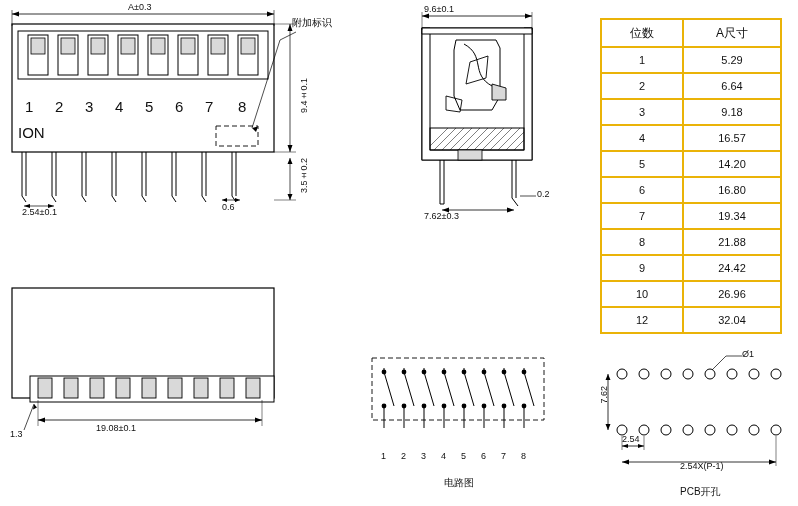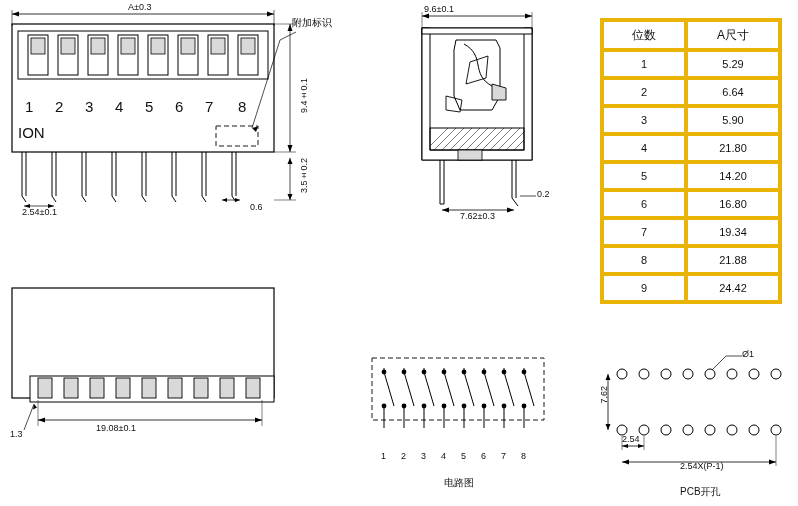--- a/index.html
+++ b/index.html
@@ -18,21 +18,21 @@
   .vert{writing-mode:vertical-rl;transform:rotate(180deg);}
   svg{display:block;}
 
   
   #spec-table{
     position:absolute;left:600px;top:18px;width:182px;
     border-collapse:collapse;
     font-size:11px;
   }
   #spec-table td,#spec-table th{
-    border:4px solid #eab308;
+    border:2px solid #eab308;
     text-align:center;
     height:24px;
     padding:0;
     font-weight:normal;
   }
   #spec-table th{font-size:12px;height:26px;}
   #spec-table td:first-child,#spec-table th:first-child{width:80px;}
 </style>
 </head>
 <body>
@@ -125,21 +125,21 @@
 <div class="abs big" style="left:55px;top:98px;">2</div>
 <div class="abs big" style="left:85px;top:98px;">3</div>
 <div class="abs big" style="left:115px;top:98px;">4</div>
 <div class="abs big" style="left:145px;top:98px;">5</div>
 <div class="abs big" style="left:175px;top:98px;">6</div>
 <div class="abs big" style="left:205px;top:98px;">7</div>
 <div class="abs big" style="left:238px;top:98px;">8</div>
 <div class="abs big" style="left:18px;top:124px;">ION</div>
 
 <div class="abs txt" style="left:22px;top:208px;">2.54±0.1</div>
-<div class="abs txt" style="left:222px;top:203px;margin-left:28px;">0.6</div>
+<div class="abs txt" style="left:222px;top:203px;">0.6</div>
 
 <div class="abs txt vert" style="left:300px;top:78px;">9.4±0.1</div>
 <div class="abs txt vert" style="left:300px;top:158px;">3.5±0.2</div>
 
 <div class="abs" style="left:400px;top:0;width:180px;height:230px;">
   <svg width="180" height="230" viewBox="0 0 180 230">
 
     <path d="M22 28 L22 160 L132 160 L132 28 Z" fill="none" stroke="#000" stroke-width="1.2"></path>
 
     <path d="M22 28 L30 28 L30 150 L124 150 L124 28 L132 28 L132 160 L22 160 Z" fill="#ffffff" stroke="#000" stroke-width="1"></path>
@@ -184,66 +184,74 @@
     <line x1="132" y1="12" x2="132" y2="30" stroke="#000" stroke-width="0.5"></line>
 
     <line x1="42" y1="210" x2="114" y2="210" stroke="#000" stroke-width="0.8"></line>
     <path d="M42 210 l7 -2.5 l0 5 z" fill="#000"></path>
     <path d="M114 210 l-7 -2.5 l0 5 z" fill="#000"></path>
 
     <line x1="120" y1="196" x2="136" y2="196" stroke="#000" stroke-width="0.7"></line>
   </svg>
 </div>
 <div class="abs txt" style="left:424px;top:5px;">9.6±0.1</div>
-<div class="abs txt" style="left:424px;top:212px;margin-left:36px;">7.62±0.3</div>
+<div class="abs txt" style="left:424px;top:212px;">7.62±0.3</div>
 <div class="abs txt" style="left:537px;top:190px;">0.2</div>
 
 <table id="spec-table">
   <thead>
     <tr>
       <th>位数</th>
       <th>A尺寸</th>
     </tr>
   </thead>
   <tbody>
     <tr>
         <td>1</td>
         <td>5.29</td>
       </tr>
     <tr>
         <td>2</td>
         <td>6.64</td>
       </tr>
     <tr>
         <td>3</td>
-        <td>5.90</td>
+        <td>9.18</td>
       </tr>
     <tr>
         <td>4</td>
-        <td>21.80</td>
+        <td>16.57</td>
       </tr>
     <tr>
         <td>5</td>
         <td>14.20</td>
       </tr>
     <tr>
         <td>6</td>
         <td>16.80</td>
       </tr>
     <tr>
         <td>7</td>
         <td>19.34</td>
       </tr>
     <tr>
         <td>8</td>
         <td>21.88</td>
       </tr>
     <tr>
         <td>9</td>
         <td>24.42</td>
+      </tr>
+    <tr>
+        <td>10</td>
+        <td>26.96</td>
+      </tr>
+    <tr>
+        <td>12</td>
+        <td>32.04</td>
       </tr>
   </tbody>
 </table>
 
 <div class="abs" style="left:0;top:280px;width:300px;height:180px;">
   <svg width="300" height="180" viewBox="0 0 300 180">
     <rect x="12" y="8" width="262" height="110" fill="#ffffff" stroke="#000" stroke-width="1.2"></rect>
     <rect x="30" y="96" width="244" height="26" fill="#ffffff" stroke="#000" stroke-width="1"></rect>
 
     <g fill="#d9d9d9" stroke="#000" stroke-width="0.9">

